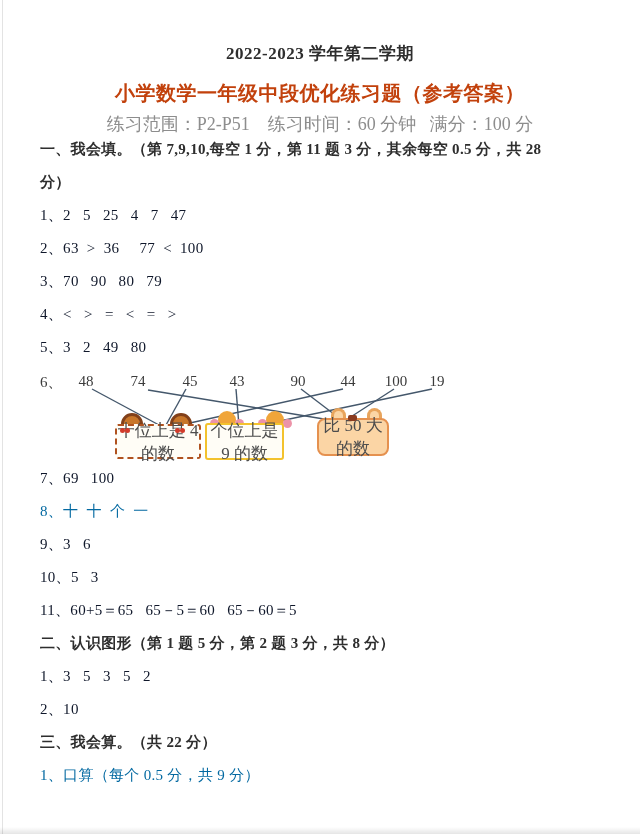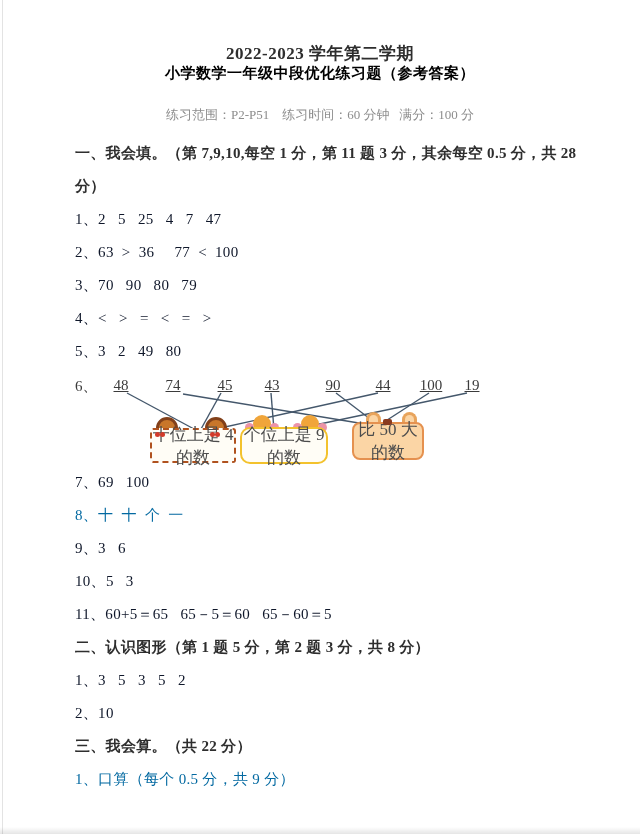--- a/index.html
+++ b/index.html
@@ -16,61 +16,61 @@
     position:absolute; left:2px; top:0; bottom:0; width:1px;
     background:#e3e3e3;
   }
   .page-bottom-shade {
     position:absolute; left:0; right:0; bottom:0; height:7px;
     background:linear-gradient(to bottom, rgba(0,0,0,0), rgba(0,0,0,0.10));
   }
   .header { padding-top:42px; text-align:center; }
   .title {
     font-size:17px; font-weight:bold; color:#2e2e2e;
-    height:22px; letter-spacing:0.5px;
+    height:22px; margin-bottom:16px; letter-spacing:0.5px;
   }
   .subtitle {
-    font-size:15px; font-weight:bold; color:#000000;
-    height:22px; margin-bottom:20px; letter-spacing:0.5px;
+    font-size:20px; font-weight:bold; color:#c2410c;
+    height:22px; margin-bottom:10px; letter-spacing:0.5px;
   }
   .meta {
-    font-size:13px; color:#8d8d8d; height:18px; margin-bottom:20px;
+    font-size:18px; color:#8d8d8d; height:18px; margin-bottom:10px;
     white-space:pre-wrap;
   }
-  .body { padding-left:75px; padding-right:20px; }
+  .body { padding-left:40px; padding-right:20px; }
   .line {
     height:33px; font-size:15px; white-space:pre-wrap;
     color:#0f172a; letter-spacing:0.3px;
   }
   .line.bold { font-weight:bold; color:#2e2e2e; }
   .line.soft { color:#0369a1; }
 
   
   .diagram { position:relative; height:98px; margin-left:-75px; width:640px; }
   .diagram .qlabel {
     position:absolute; left:75px; top:2px; font-size:15px; color:#3b3b3b;
   }
   .diagram .num {
     position:absolute; top:2px; transform:translateX(-50%);
-    font-size:15px; color:#3b3b3b;text-decoration:underline;
+    font-size:15px; color:#3b3b3b;
   }
   .n0{left:121px} .n1{left:173px} .n2{left:225px} .n3{left:272px}
   .n4{left:333px} .n5{left:383px} .n6{left:431px} .n7{left:472px}
   .diagram svg { position:absolute; left:0; top:0; }
 
   .mbox {
     position:absolute; z-index:3;
     display:flex; align-items:center; justify-content:center;
     font-size:17px; color:#4d4d4d; letter-spacing:0;
     background:#fffdf6; text-align:center;
   }
   .box1 { left:150px; top:53px; width:86px; height:35px;
           border:2px dashed #b0521f; border-radius:3px; }
-  .box2 { left:240px; top:52px; width:88px; height:37px;
-          border:2px solid #f3c22d; border-radius:10px; }
+  .box2 { left:240px; top:52px; width:79px; height:37px;
+          border:2px solid #f3c22d; border-radius:3px; }
   .box3 { left:352px; top:47px; width:72px; height:38px;
           border:2px solid #e5914f; border-radius:8px; background:#fbd5a5; }
 
   .ear {
     position:absolute; z-index:2; width:22px; height:22px; border-radius:50%;
     background:#c8762a; border:3px solid #82401a;
   }
   .ear.l1 { left:156px; top:42px; } .ear.r1 { left:205px; top:42px; }
   .cherry {
     position:absolute; z-index:4; width:10px; height:5px; top:57px;

